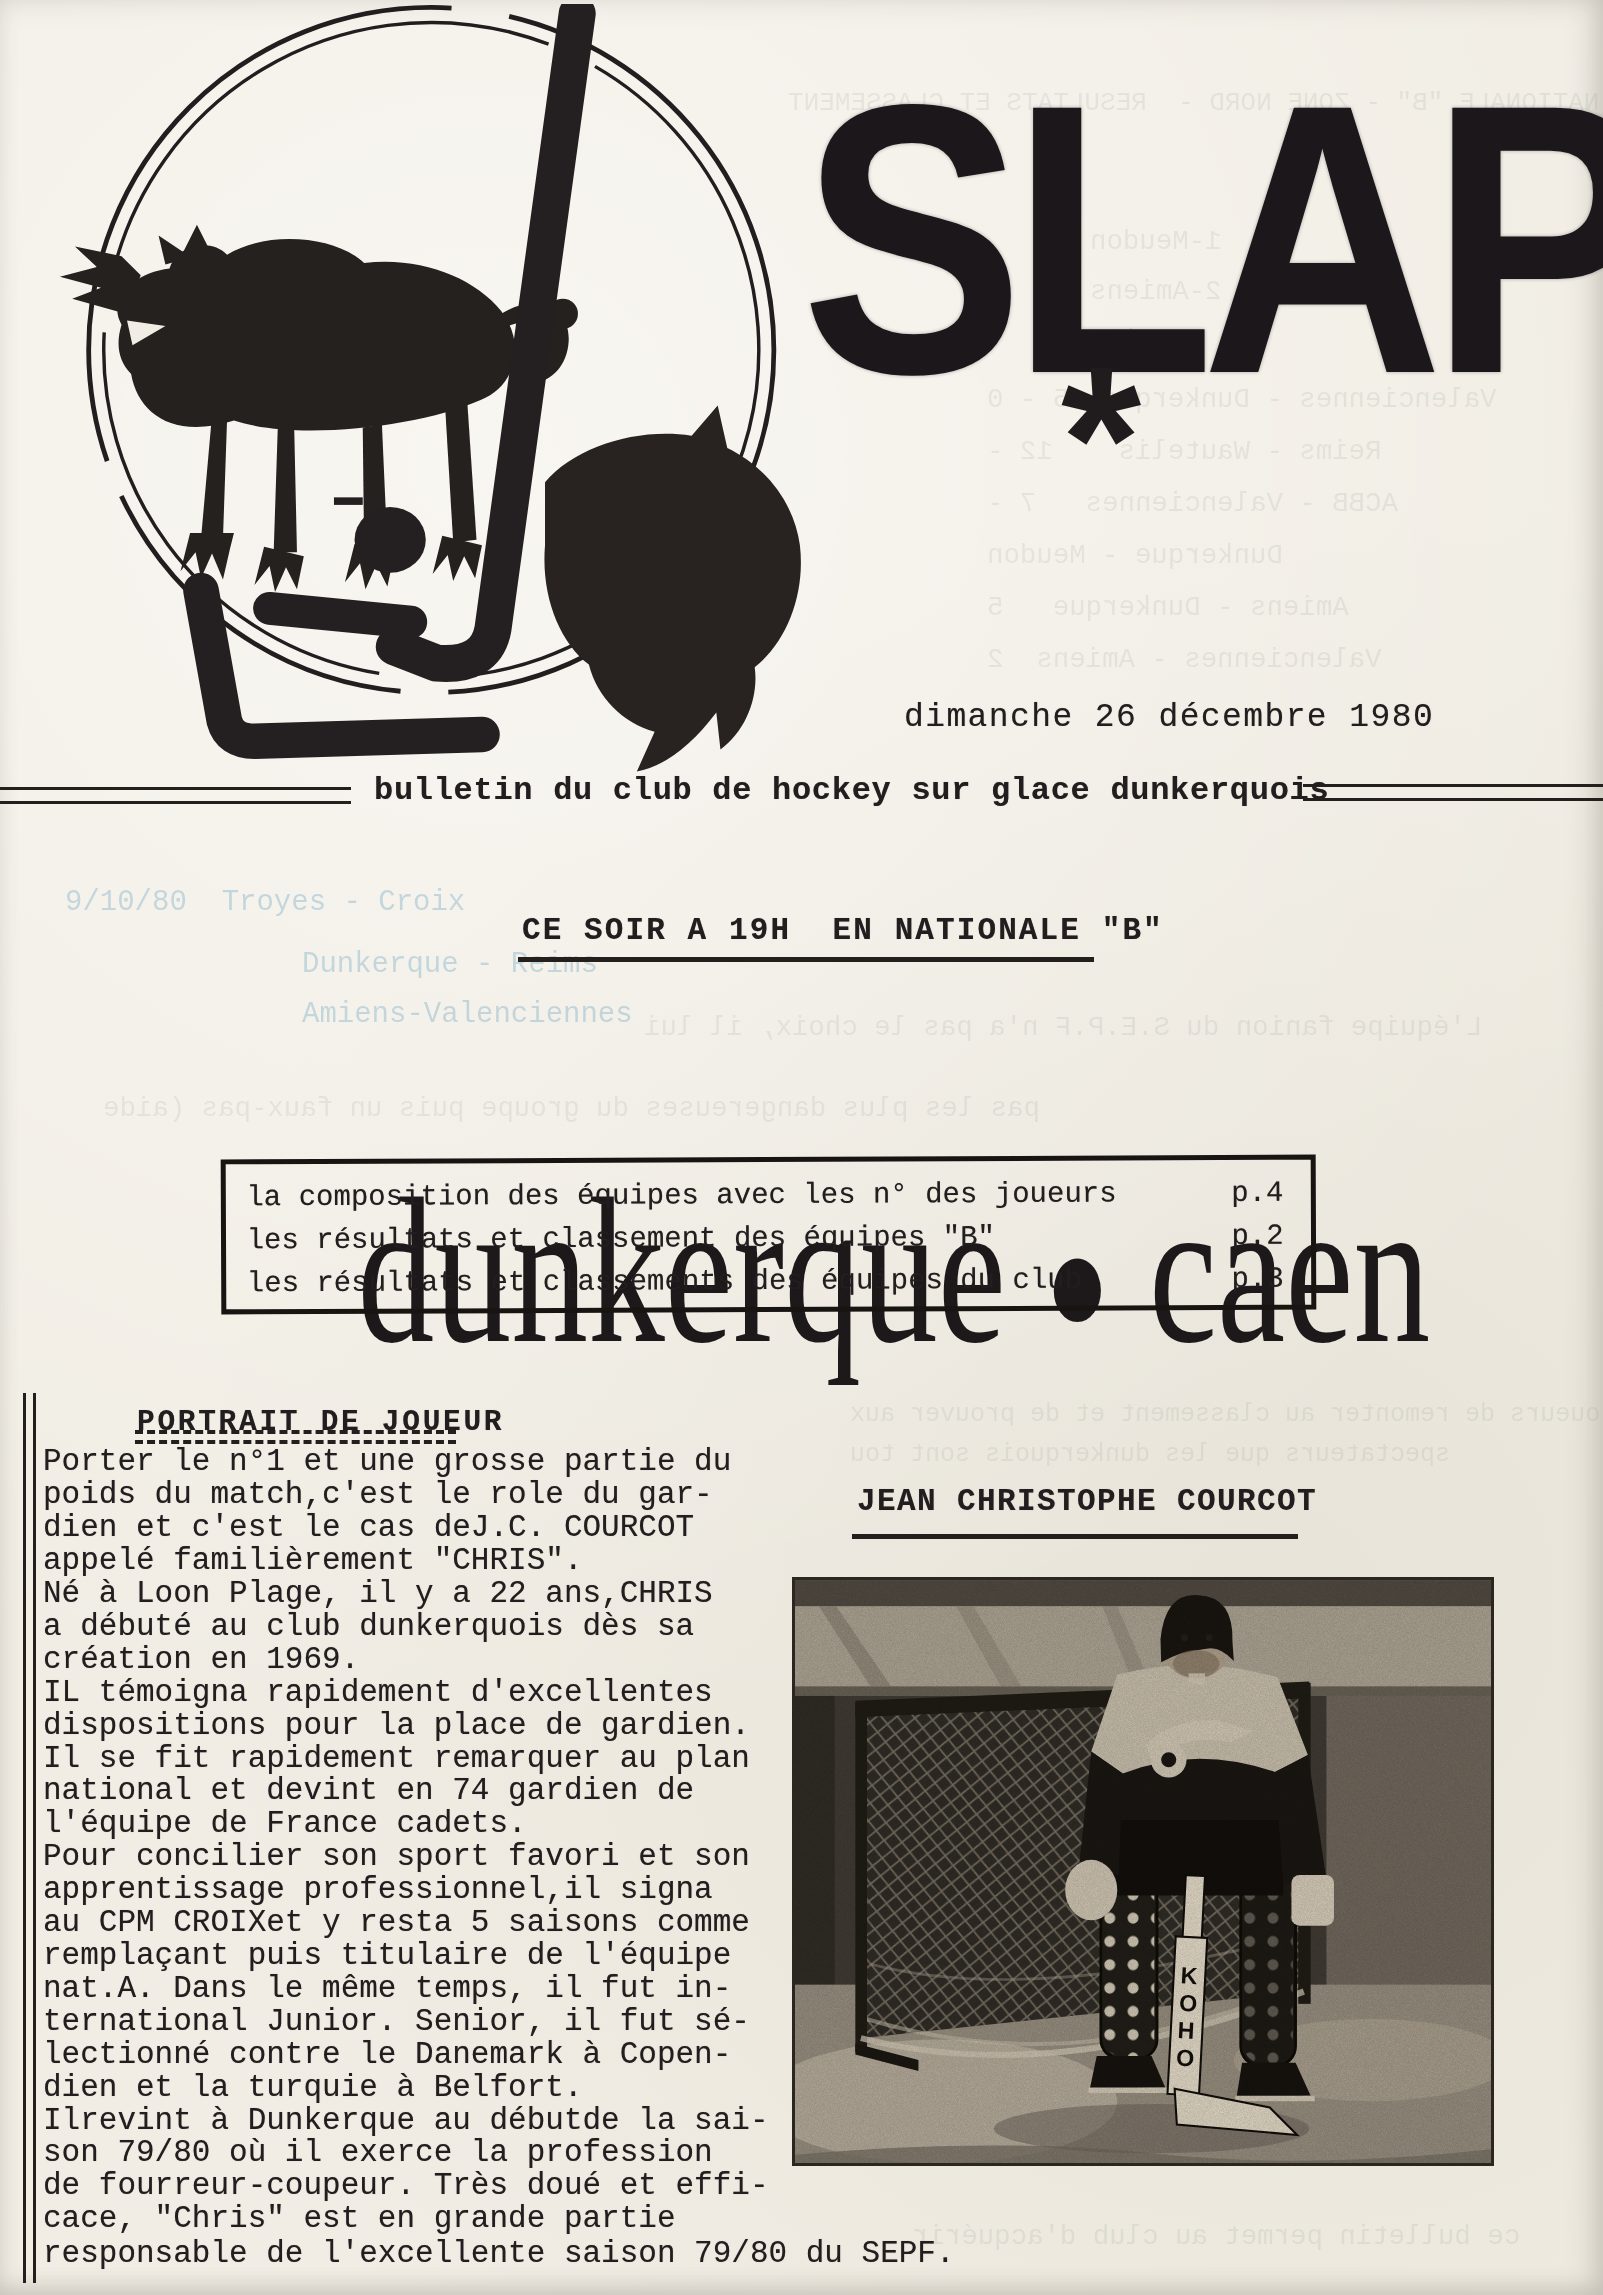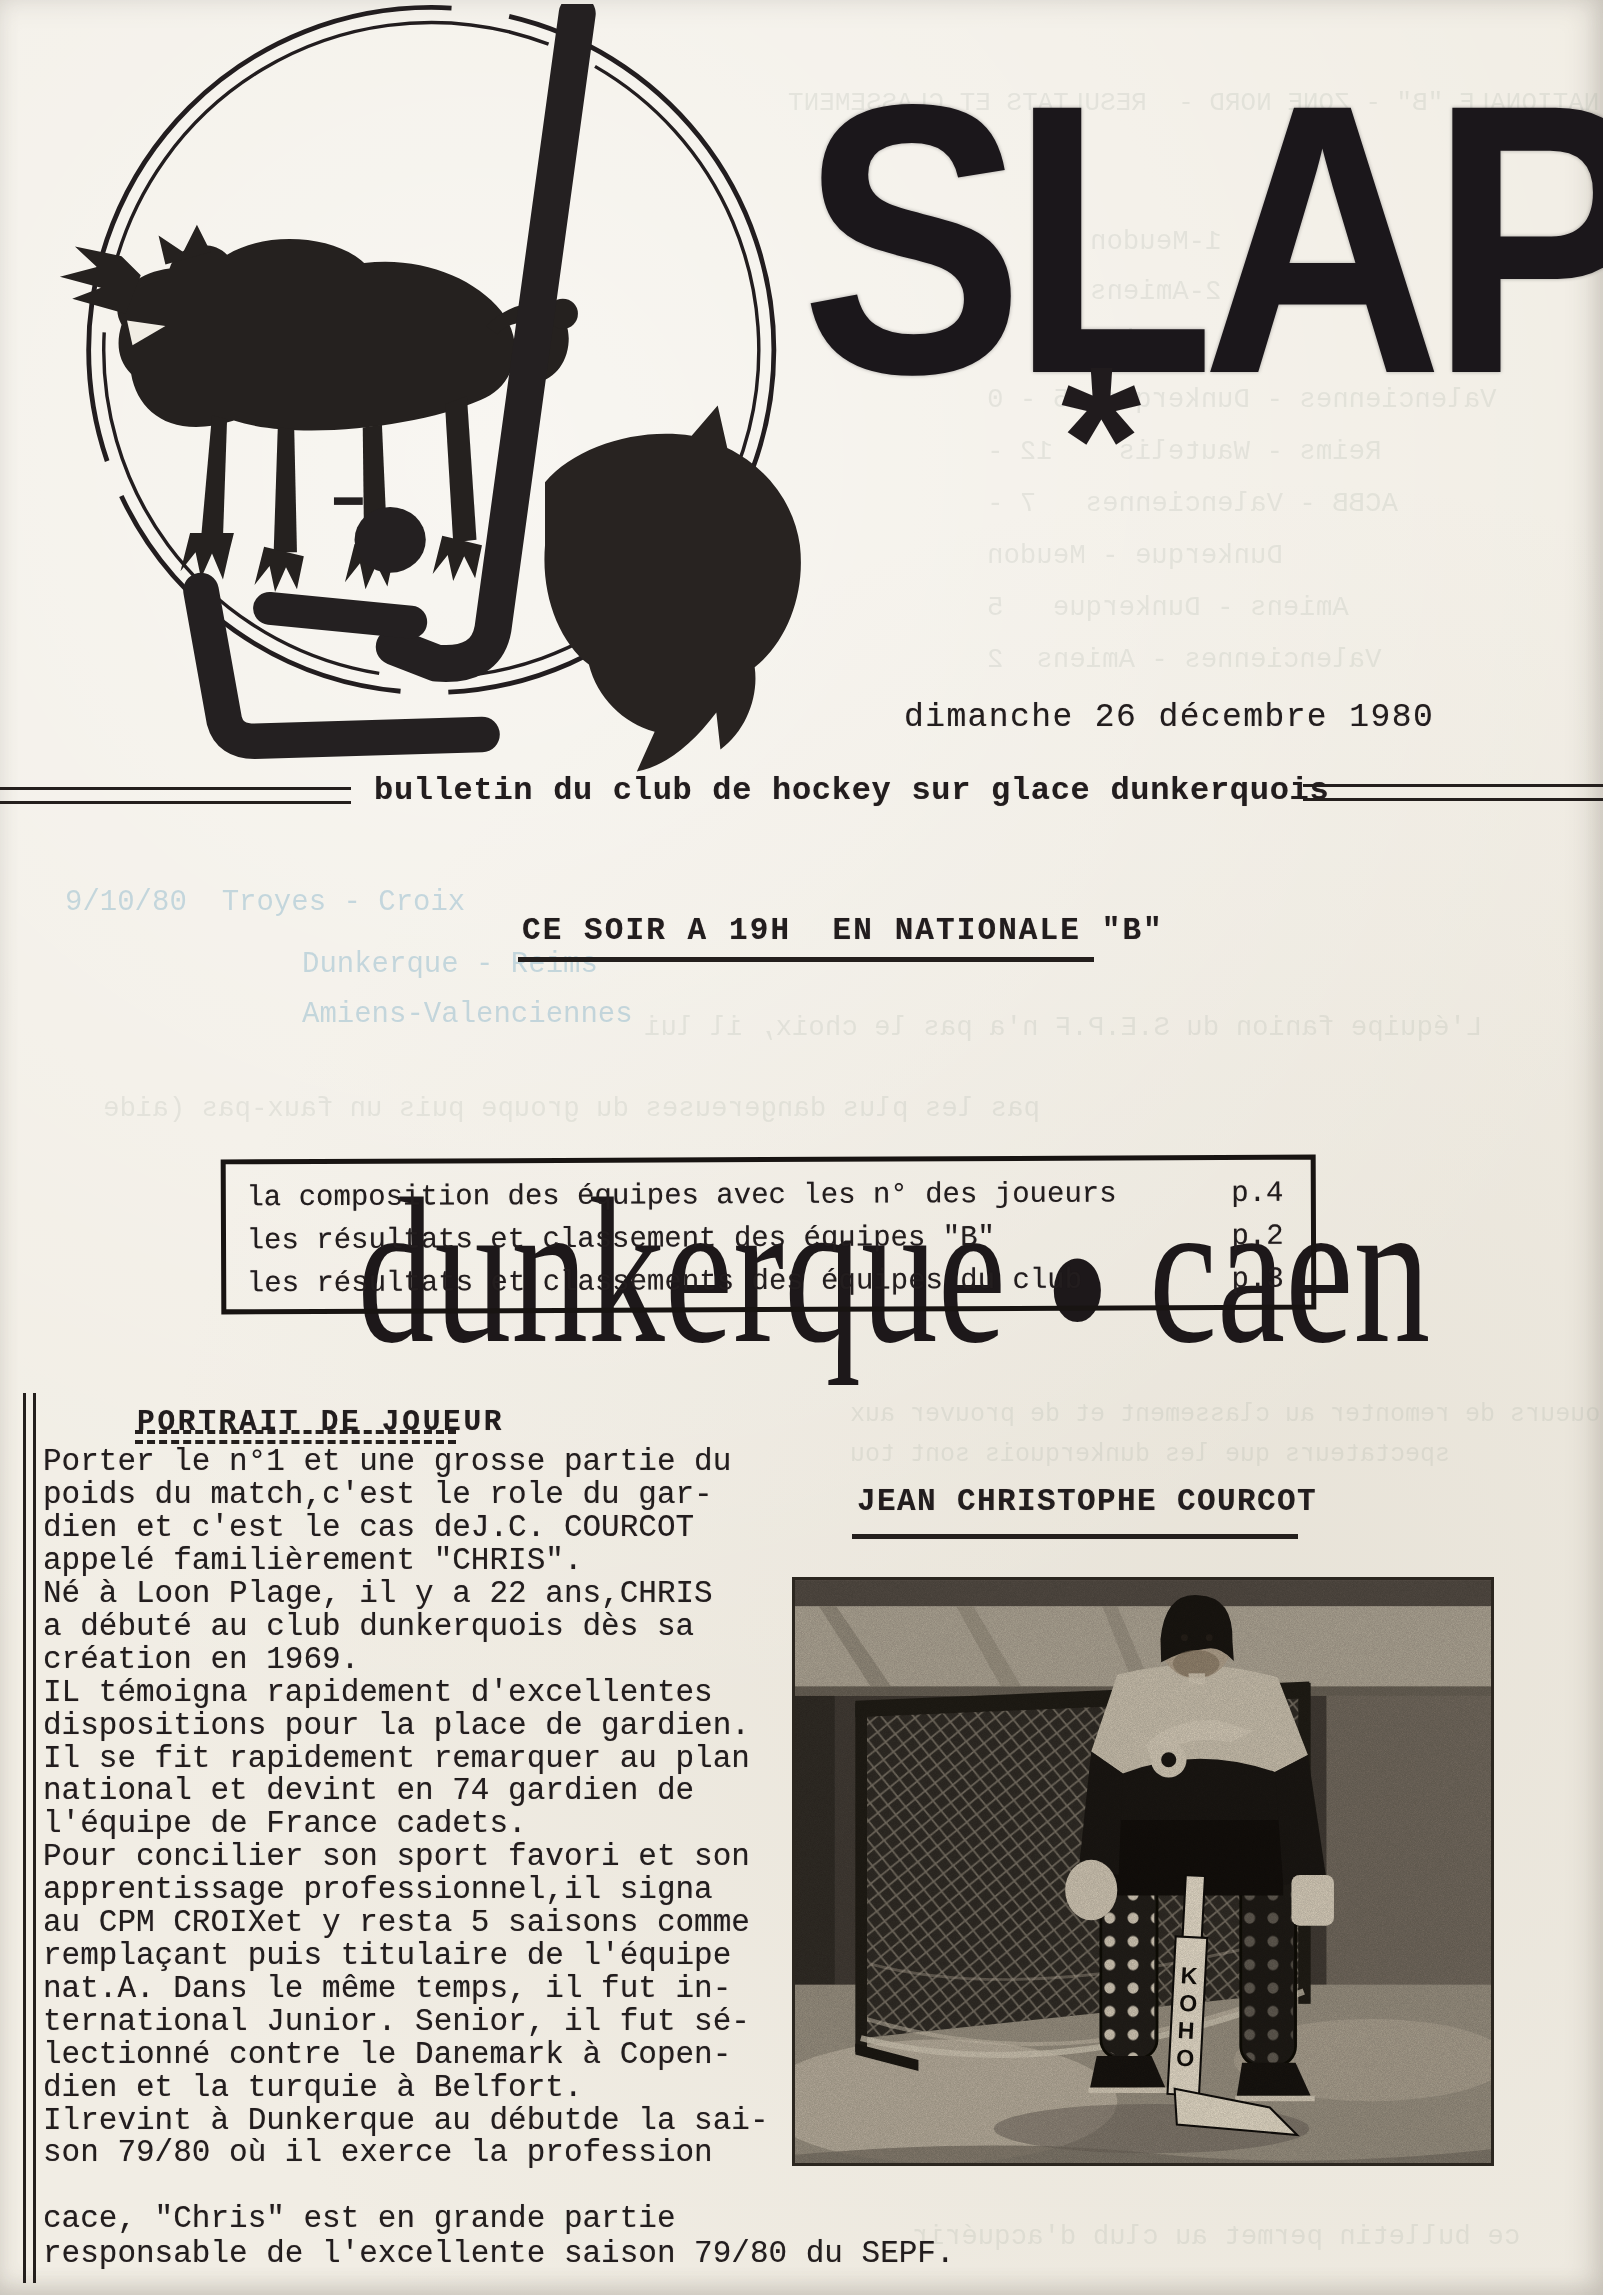--- a/index.html
+++ b/index.html
@@ -159,20 +159,21 @@
   <div class="body-line tw ink" style="top:1840px;">Pour concilier son sport favori et son</div>
   <div class="body-line tw ink" style="top:1873px;">apprentissage professionnel,il signa</div>
   <div class="body-line tw ink" style="top:1906px;">au CPM CROIXet y resta 5 saisons comme</div>
   <div class="body-line tw ink" style="top:1939px;">remplaçant puis titulaire de l'équipe</div>
   <div class="body-line tw ink" style="top:1972px;">nat.A. Dans le même temps, il fut in-</div>
   <div class="body-line tw ink" style="top:2005px;">ternational Junior. Senior, il fut sé-</div>
   <div class="body-line tw ink" style="top:2038px;">lectionné contre le Danemark à Copen-</div>
   <div class="body-line tw ink" style="top:2071px;">dien et la turquie à Belfort.</div>
   <div class="body-line tw ink" style="top:2104px;">Ilrevint à Dunkerque au débutde la sai-</div>
   <div class="body-line tw ink" style="top:2136px;">son 79/80 où il exerce la profession</div>
+  <div class="body-line tw ink" style="top:2169px;">de fourreur-coupeur. Très doué et effi-</div>
   <div class="body-line tw ink" style="top:2202px;">cace, "Chris" est en grande partie</div>
   <div class="body-line tw ink" style="top:2237px;">responsable de l'excellente saison 79/80 du SEPF.</div>
 
   <div class="abs tw ink caption" style="left:857px;top:1484px;">JEAN CHRISTOPHE COURCOT</div>
   <div class="rule" style="left:852px;top:1534px;width:446px;height:4.8px;"></div>
 
   <div class="photo">
     <svg width="696" height="583" viewBox="0 0 1015 850">
       <defs>
         <pattern id="mesh" width="26" height="26" patternUnits="userSpaceOnUse" patternTransform="rotate(6)">

